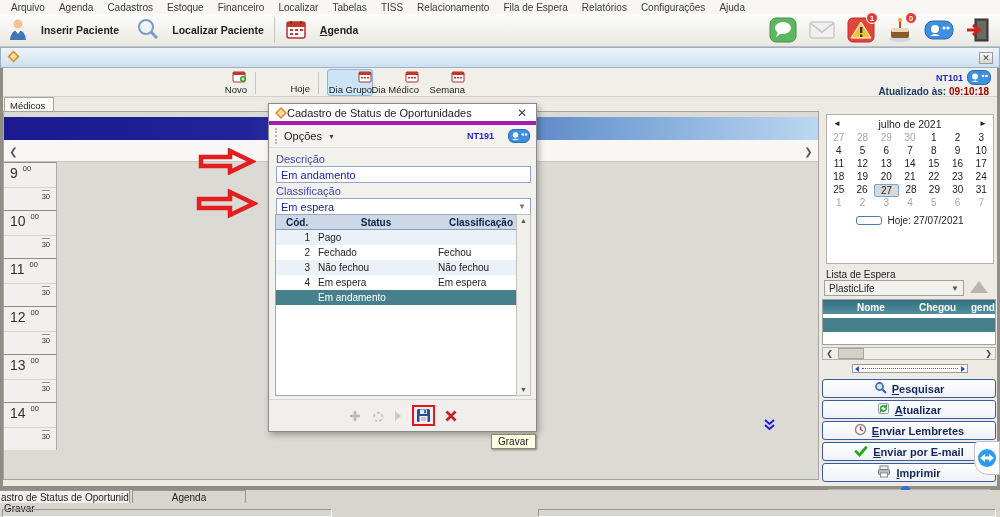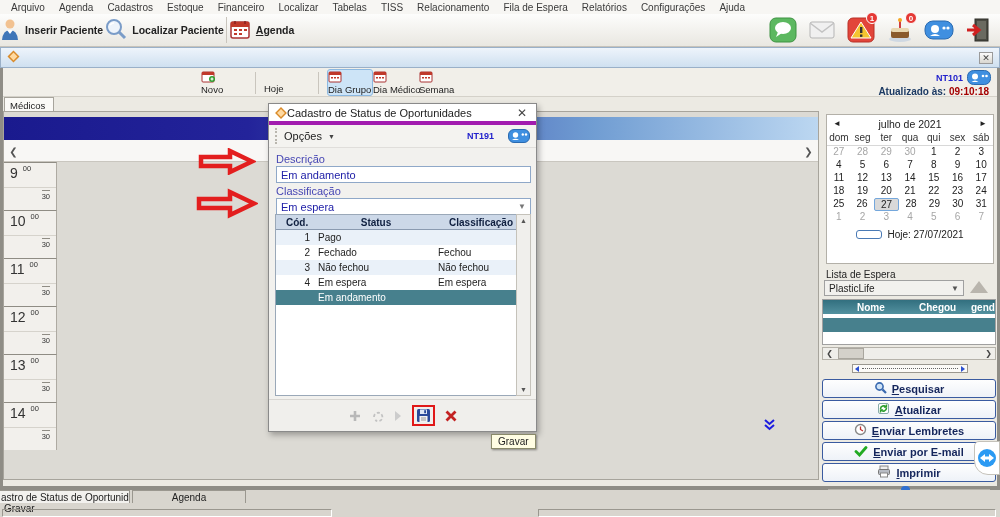--- a/index.html
+++ b/index.html
@@ -10,21 +10,21 @@
 
   
   #menubar { left:0; top:0; width:1000px; height:14px; background:#f7f6f3;
              display:flex; align-items:center; padding-left:4px; }
   .menu-item { padding:0 7px; font-size:10px; color:#3a3a3a; cursor:default; white-space:nowrap; }
 
   
   #toolbar { left:0; top:14px; width:1000px; height:33px;
              background:linear-gradient(#fdfdfc,#e9e7e1); border-bottom:1px solid #c6c2ba;
              display:flex; align-items:center; }
-  .tb-item { display:flex; align-items:center; gap:5px; padding:0 0; height:100%; }
+  .tb-item { display:flex; align-items:center; gap:13px; padding:0 8px; height:100%; }
   .tb-label { font-size:10.5px; font-weight:bold; color:#222; white-space:nowrap; }
   .tb-sep { width:1px; height:26px; background:#c9c5bd; margin:0 2px; }
   #tray { position:absolute; right:4px; top:1px; display:flex; align-items:center; gap:3px; }
   .tray-btn { width:36px; height:30px; display:flex; align-items:center; justify-content:center;
               position:relative; border-radius:4px; }
   .badge { position:absolute; top:-3px; right:1px; min-width:12px; height:12px; border-radius:7px;
            background:#e53935; border:1px solid #fff; color:#fff; font-size:8px; font-weight:bold;
            display:flex; align-items:center; justify-content:center; padding:0 2px; }
 
   
@@ -34,21 +34,21 @@
   #mdi-frame { left:0; top:68px; width:1000px; height:422px;
                border-left:3px solid #8f8d86; border-right:3px solid #8f8d86; border-bottom:4px solid #8f8d86;
                background:#eceae3; }
   .win-x { width:14px; height:12px; background:linear-gradient(#fbfbfb,#d9d7d0); border:1px solid #9a9a9a;
            font-size:9px; line-height:10px; text-align:center; color:#444; margin-left:auto; }
 
   
   #agenda-toolbar { left:3px; top:68px; width:994px; height:29px; background:#f1efe9;
                     border-bottom:1px solid #d4d1c9; }
   .ag-group { position:absolute; left:198px; top:0; height:29px; display:flex; align-items:center; }
-  .ag-btn { display:flex; flex-direction:column; align-items:flex-start; justify-content:center;
+  .ag-btn { display:flex; flex-direction:column; align-items:flex-end; justify-content:center;
             width:46px; height:27px; gap:1px; border-radius:3px; }
   .ag-btn .lbl { font-size:9.5px; color:#222; white-space:nowrap; }
   .ag-btn.sel { background:#cde4f7; border:1px solid #8cb8e0; }
   .ag-sep { width:1px; height:22px; background:#c9c5bd; margin:0 8px; }
   #nt101 { position:absolute; right:6px; top:2px; display:flex; align-items:center; gap:4px; }
   .nt-code { color:#2323cc; font-weight:bold; font-size:9px; }
   #updated { position:absolute; right:8px; top:18px; font-size:10px; font-weight:bold; color:#1c3a63; }
   #updated b { color:#a40000; }
 
   
@@ -420,29 +420,20 @@
   <polyline points="2,6 6.5,10 11,6" fill="none" stroke="#1c1ce0" stroke-width="2"></polyline>
 </svg>
 
 <div id="rpanel" class="abs">
   <div id="cal">
     <div id="cal-nav">
       <span class="cal-arrow">◄</span>
       <span id="cal-month">julho de 2021</span>
       <span class="cal-arrow">►</span>
     </div>
-    <div id="cal-days">
-        <span>dom</span>
-        <span>seg</span>
-        <span>ter</span>
-        <span>qua</span>
-        <span>qui</span>
-        <span>sex</span>
-        <span>sáb</span>
-      </div>
     <div id="cal-grid">
         <div class="cal-week">
           <span class="cal-cell muted">27</span>
           <span class="cal-cell muted">28</span>
           <span class="cal-cell muted">29</span>
           <span class="cal-cell muted">30</span>
           <span class="cal-cell">1</span>
           <span class="cal-cell">2</span>
           <span class="cal-cell">3</span>
         </div>

